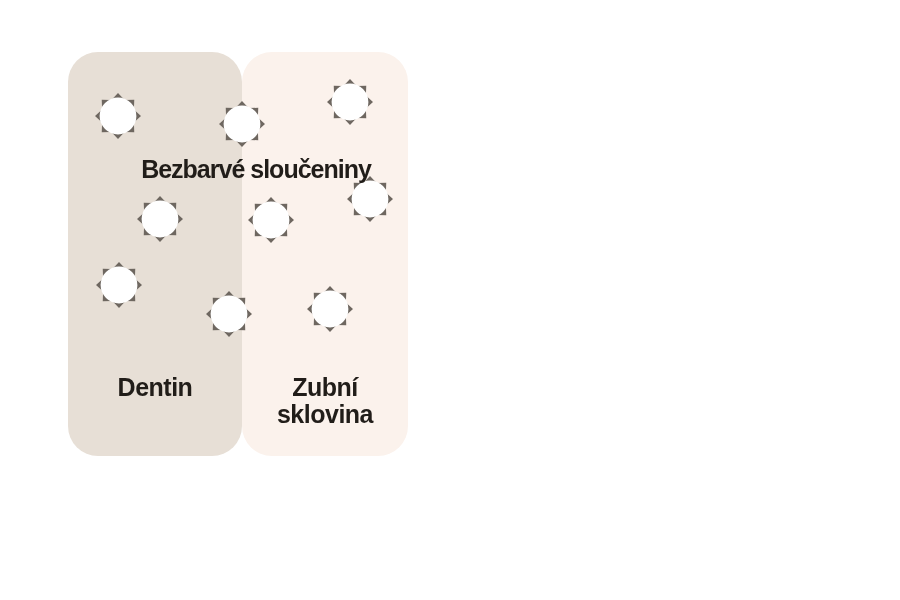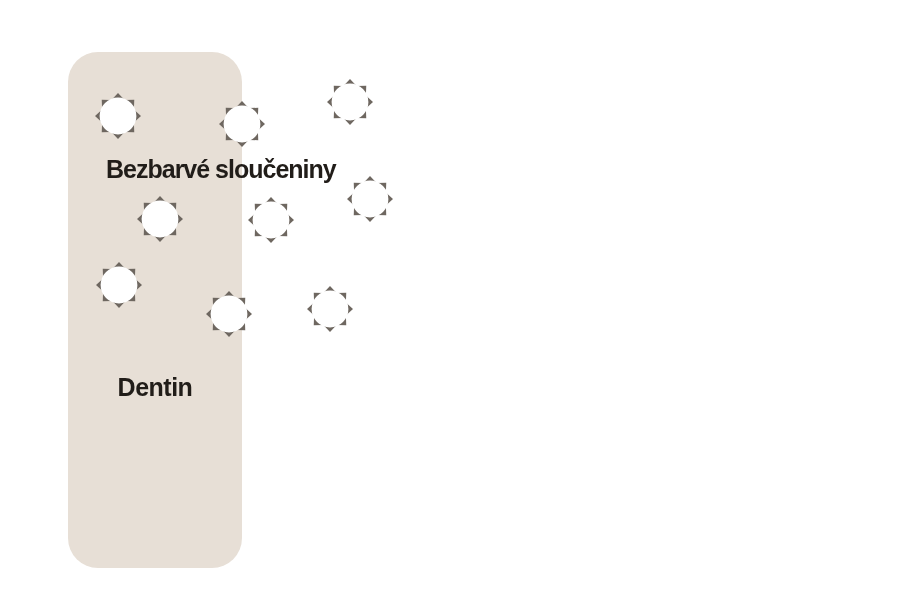--- a/index.html
+++ b/index.html
@@ -7,21 +7,21 @@
     position: relative;
     width: 900px;
     height: 600px;
     background: var(--bg, #ffffff);
     overflow: hidden;
     font-family: "Liberation Sans", "DejaVu Sans", sans-serif;
   }
   .layer {
     position: absolute;
     top: 52px;
-    height: 516px;
+    height: 404px;
     border-radius: 30px;
   }
   .col-dentin   { left: 68px;  width: 174px; background: var(--dentin,   #e7dfd6); }
   .col-sklovina { left: 242px; width: 166px; background: var(--sklovina, #fbf2ec); }
   .col-plak     { left: 408px; width: 174px; background: var(--plak,     #fcd44b); }
   .layer-label {
     position: absolute;
     top: 322px;
     left: 0;
     right: 0;
@@ -32,20 +32,21 @@
     line-height: 27px;
     letter-spacing: -0.5px;
     color: var(--ink, #211d19);
   }
   .diagram-title {
     position: absolute;
     left: 106px;
     top: 169px;
     width: 300px;
     transform: translateY(-50%);
+    text-align: center;
     font-size: 25px;
     font-weight: bold;
     letter-spacing: -1px;
     color: var(--ink, #211d19);
     z-index: 3;
   }
   .molecules { position: absolute; inset: 0; z-index: 2; }
   .molecule {
     position: absolute;
     width: 46px;
@@ -57,20 +58,23 @@
 </style>
 </head>
 <body>
 
 <div class="canvas" style="--bg: #ffffff; --ink: #211d19; --dentin: #e7dfd6; --sklovina: #fbf2ec; --plak: #fcd44b; --star: #6e6760; --star-core: #ffffff;">
 
   <div class="layer col-dentin">
     <div class="layer-label">Dentin</div>
   </div>
 
+  <div class="layer col-sklovina">
+    <div class="layer-label">Zubní sklovina</div>
+  </div>
 
 
   <div class="molecules">
       <div class="molecule" style="left: 95px; top: 93px;">
     <svg viewBox="0 0 46 46" aria-hidden="true">
       <polygon class="star-body" points="23,0 29.58,7.11 39.26,6.74 38.89,16.42 46,23 38.89,29.58 39.26,39.26 29.58,38.89 23,46 16.42,38.89 6.74,39.26 7.11,29.58 0,23 7.11,16.42 6.74,6.74 16.42,7.11"></polygon>
       <circle class="star-core" cx="23" cy="23" r="18.4"></circle>
     </svg>
   </div>
       <div class="molecule" style="left: 219px; top: 101px;">

